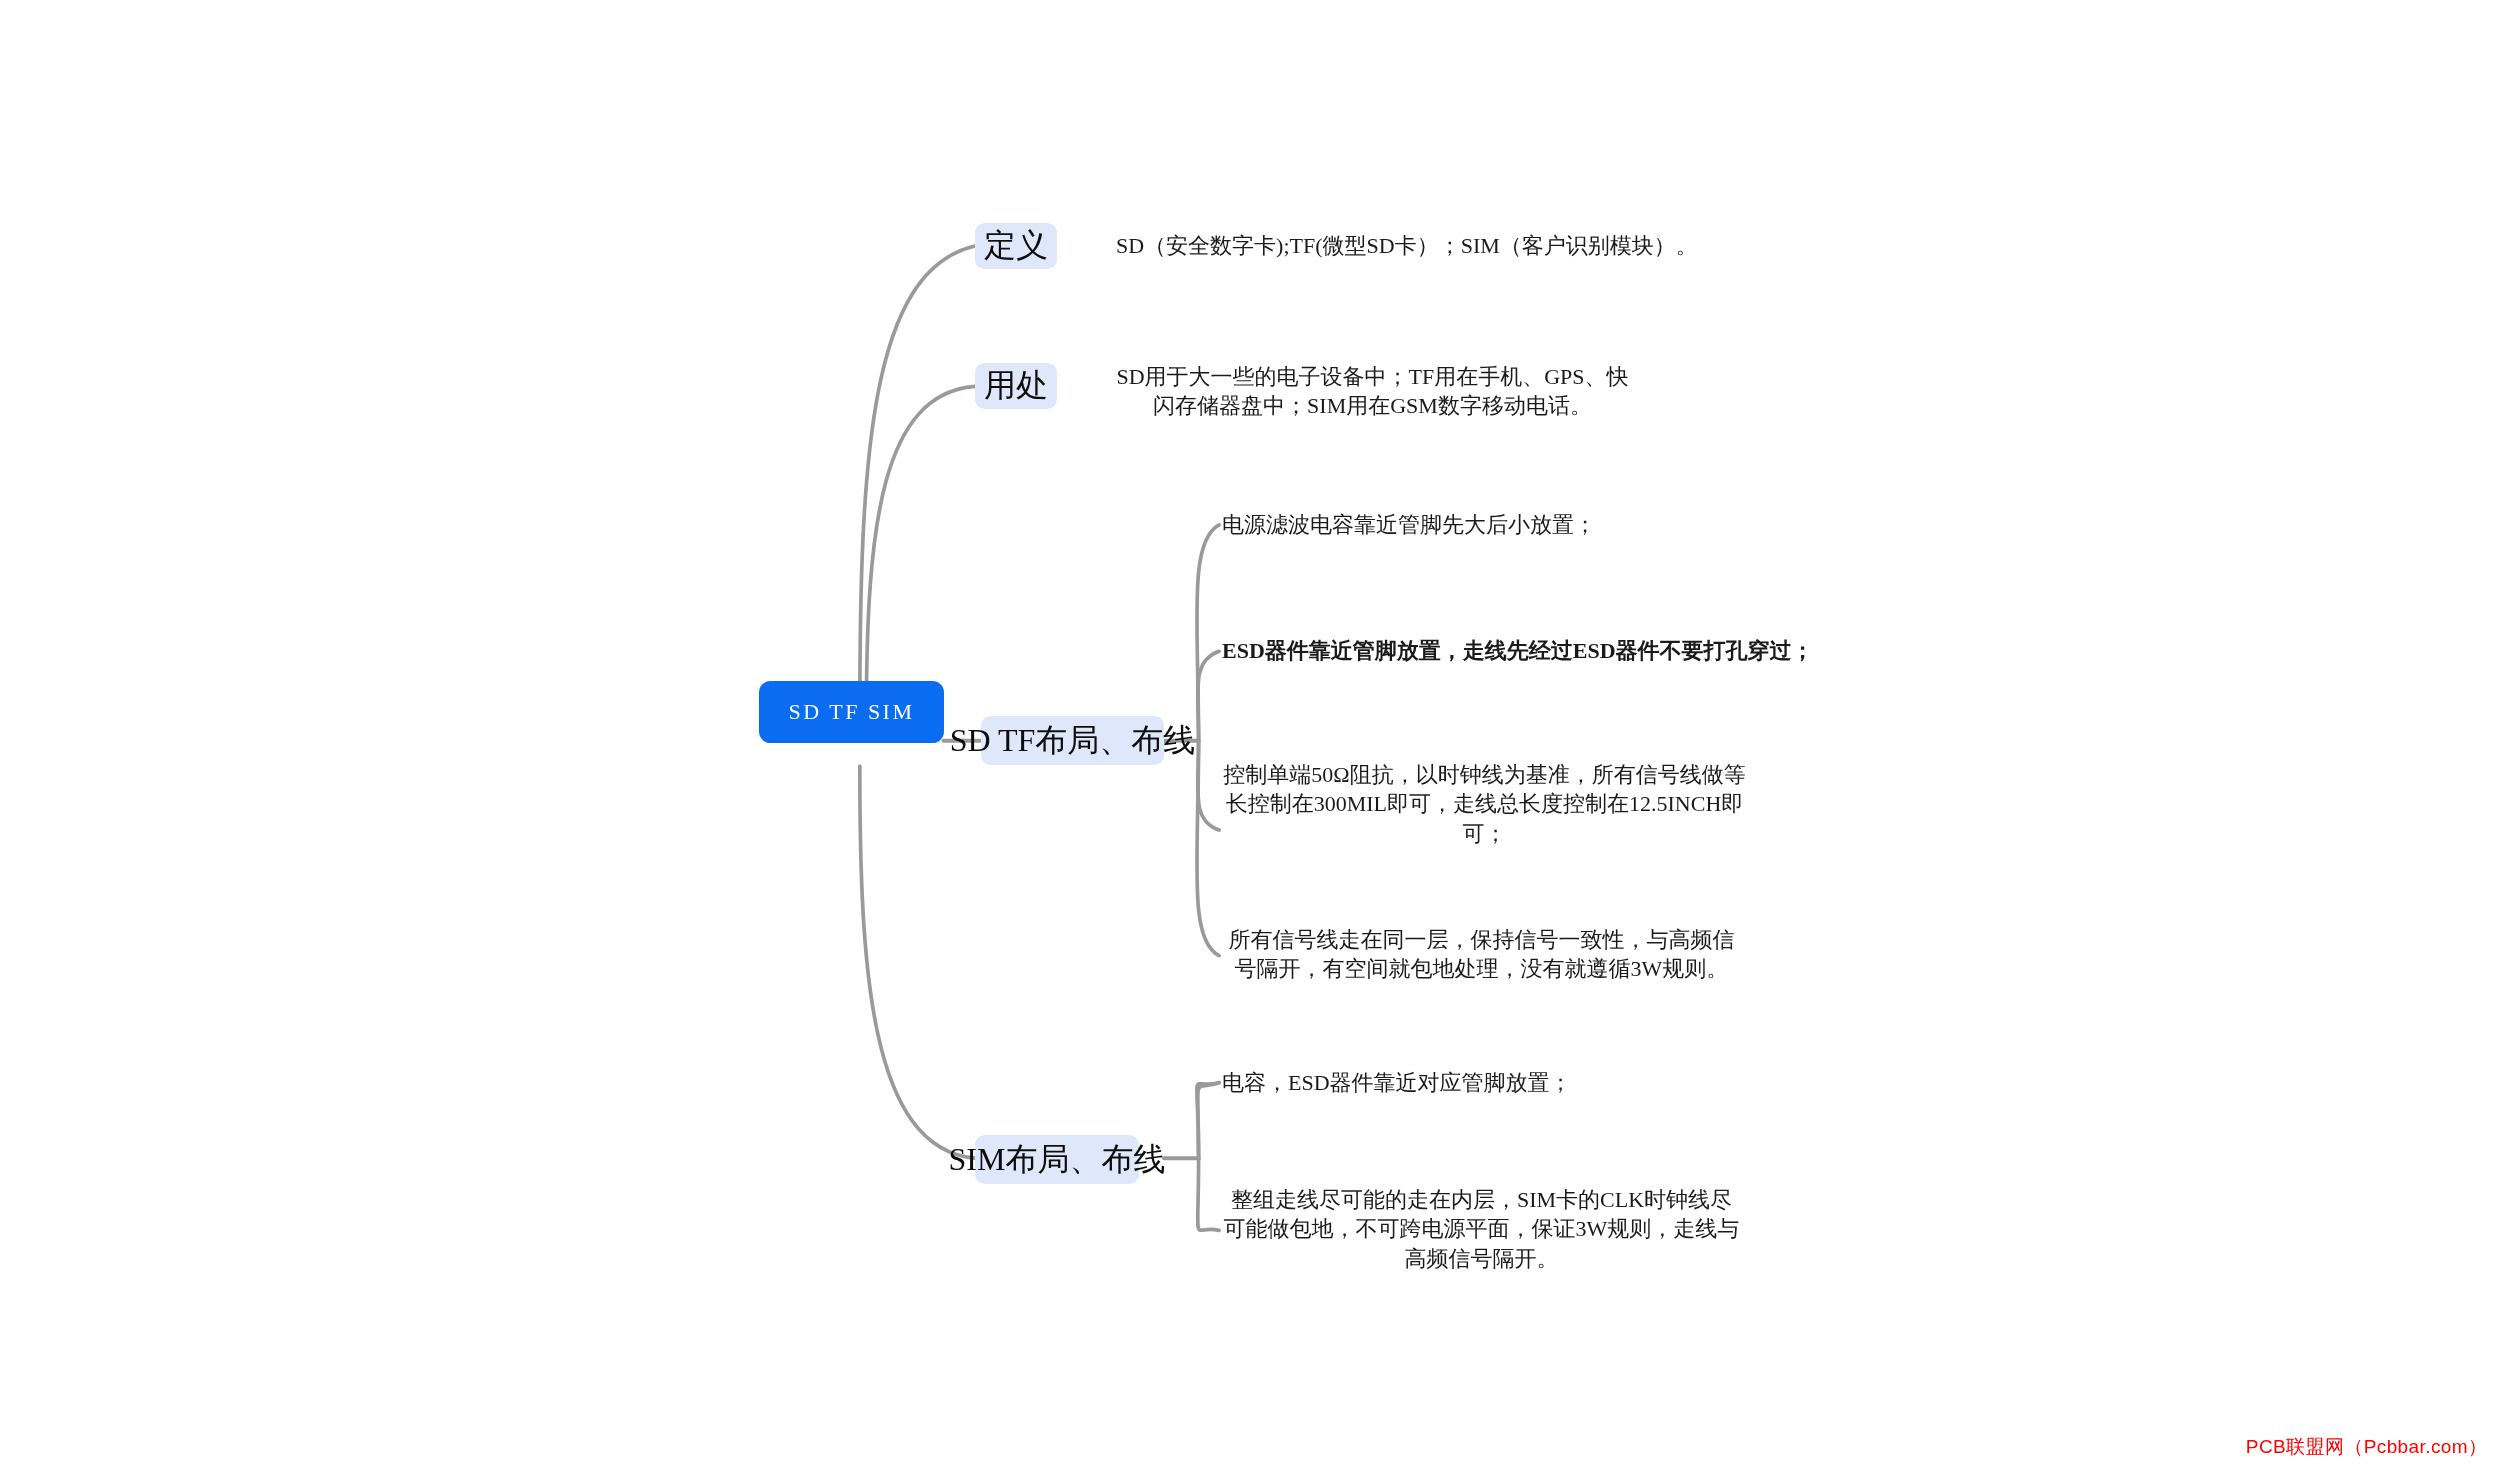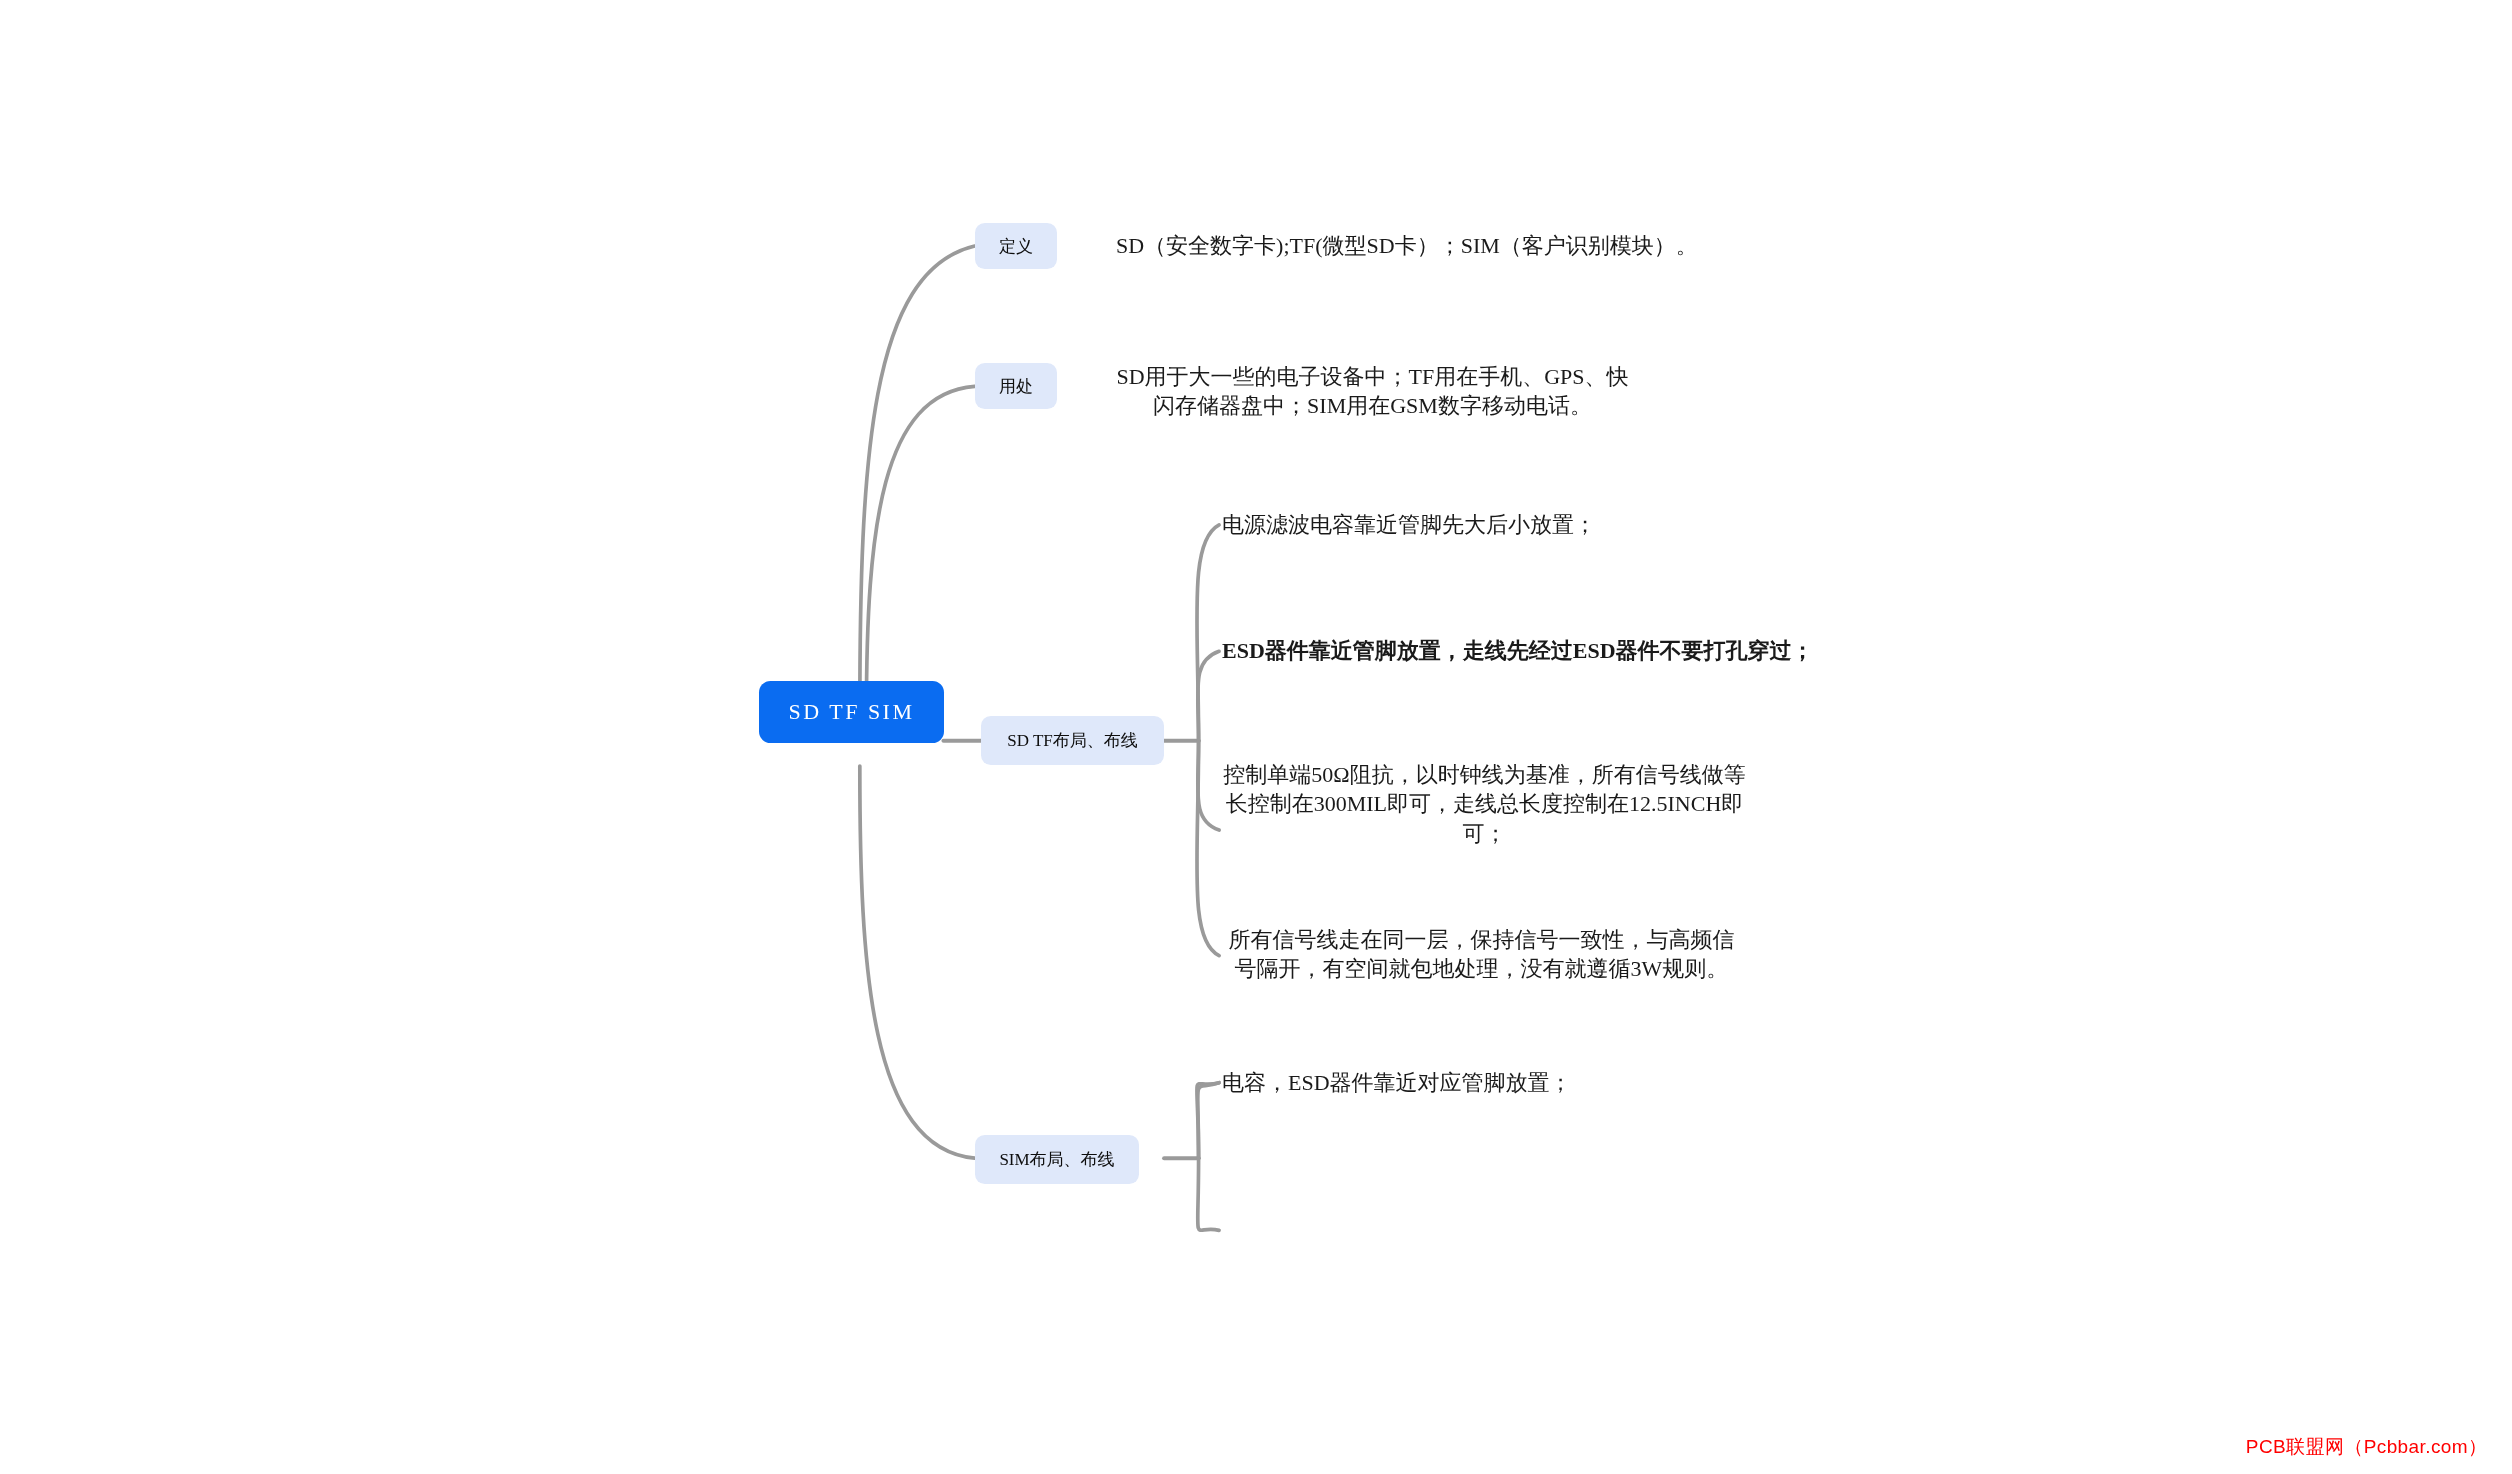--- a/index.html
+++ b/index.html
@@ -48,21 +48,21 @@
     font-size: 22px;
     letter-spacing: 2.5px;
     font-family: "Liberation Serif", "DejaVu Serif", serif;
   }
 
   
   .branch-node {
     background: #dfe8fa;
     color: #0d0d0d;
     border-radius: 9.8px;
-    font-size: 17px;
+    font-size: 32px;
     font-family: "Liberation Serif", "DejaVu Serif", serif;
   }
 
   
   .leaf-node {
     position: absolute;
     box-sizing: border-box;
     color: #1a1a1a;
     font-size: 22px;
     line-height: 1.32;
@@ -158,19 +158,22 @@
   </div>
 
   <div class="leaf-node" style="left:1222px; top:921px; width:519px; height:66px;">
     <span>所有信号线走在同一层，保持信号一致性，与高频信号隔开，有空间就包地处理，没有就遵循3W规则。</span>
   </div>
 
   <div class="leaf-node one-line" style="left:1222px; top:1065px; width:492px; height:36px; justify-content:flex-start;">
     <span>电容，ESD器件靠近对应管脚放置；</span>
   </div>
 
+  <div class="leaf-node" style="left:1222px; top:1196px; width:519px; height:66px;">
+    <span>整组走线尽可能的走在内层，SIM卡的CLK时钟线尽可能做包地，不可跨电源平面，保证3W规则，走线与高频信号隔开。</span>
+  </div>
 
   <div id="watermark">
     <span>PCB联盟网（Pcbbar.com）</span>
   </div>
 
 </div>
 
 
 </body></html>

